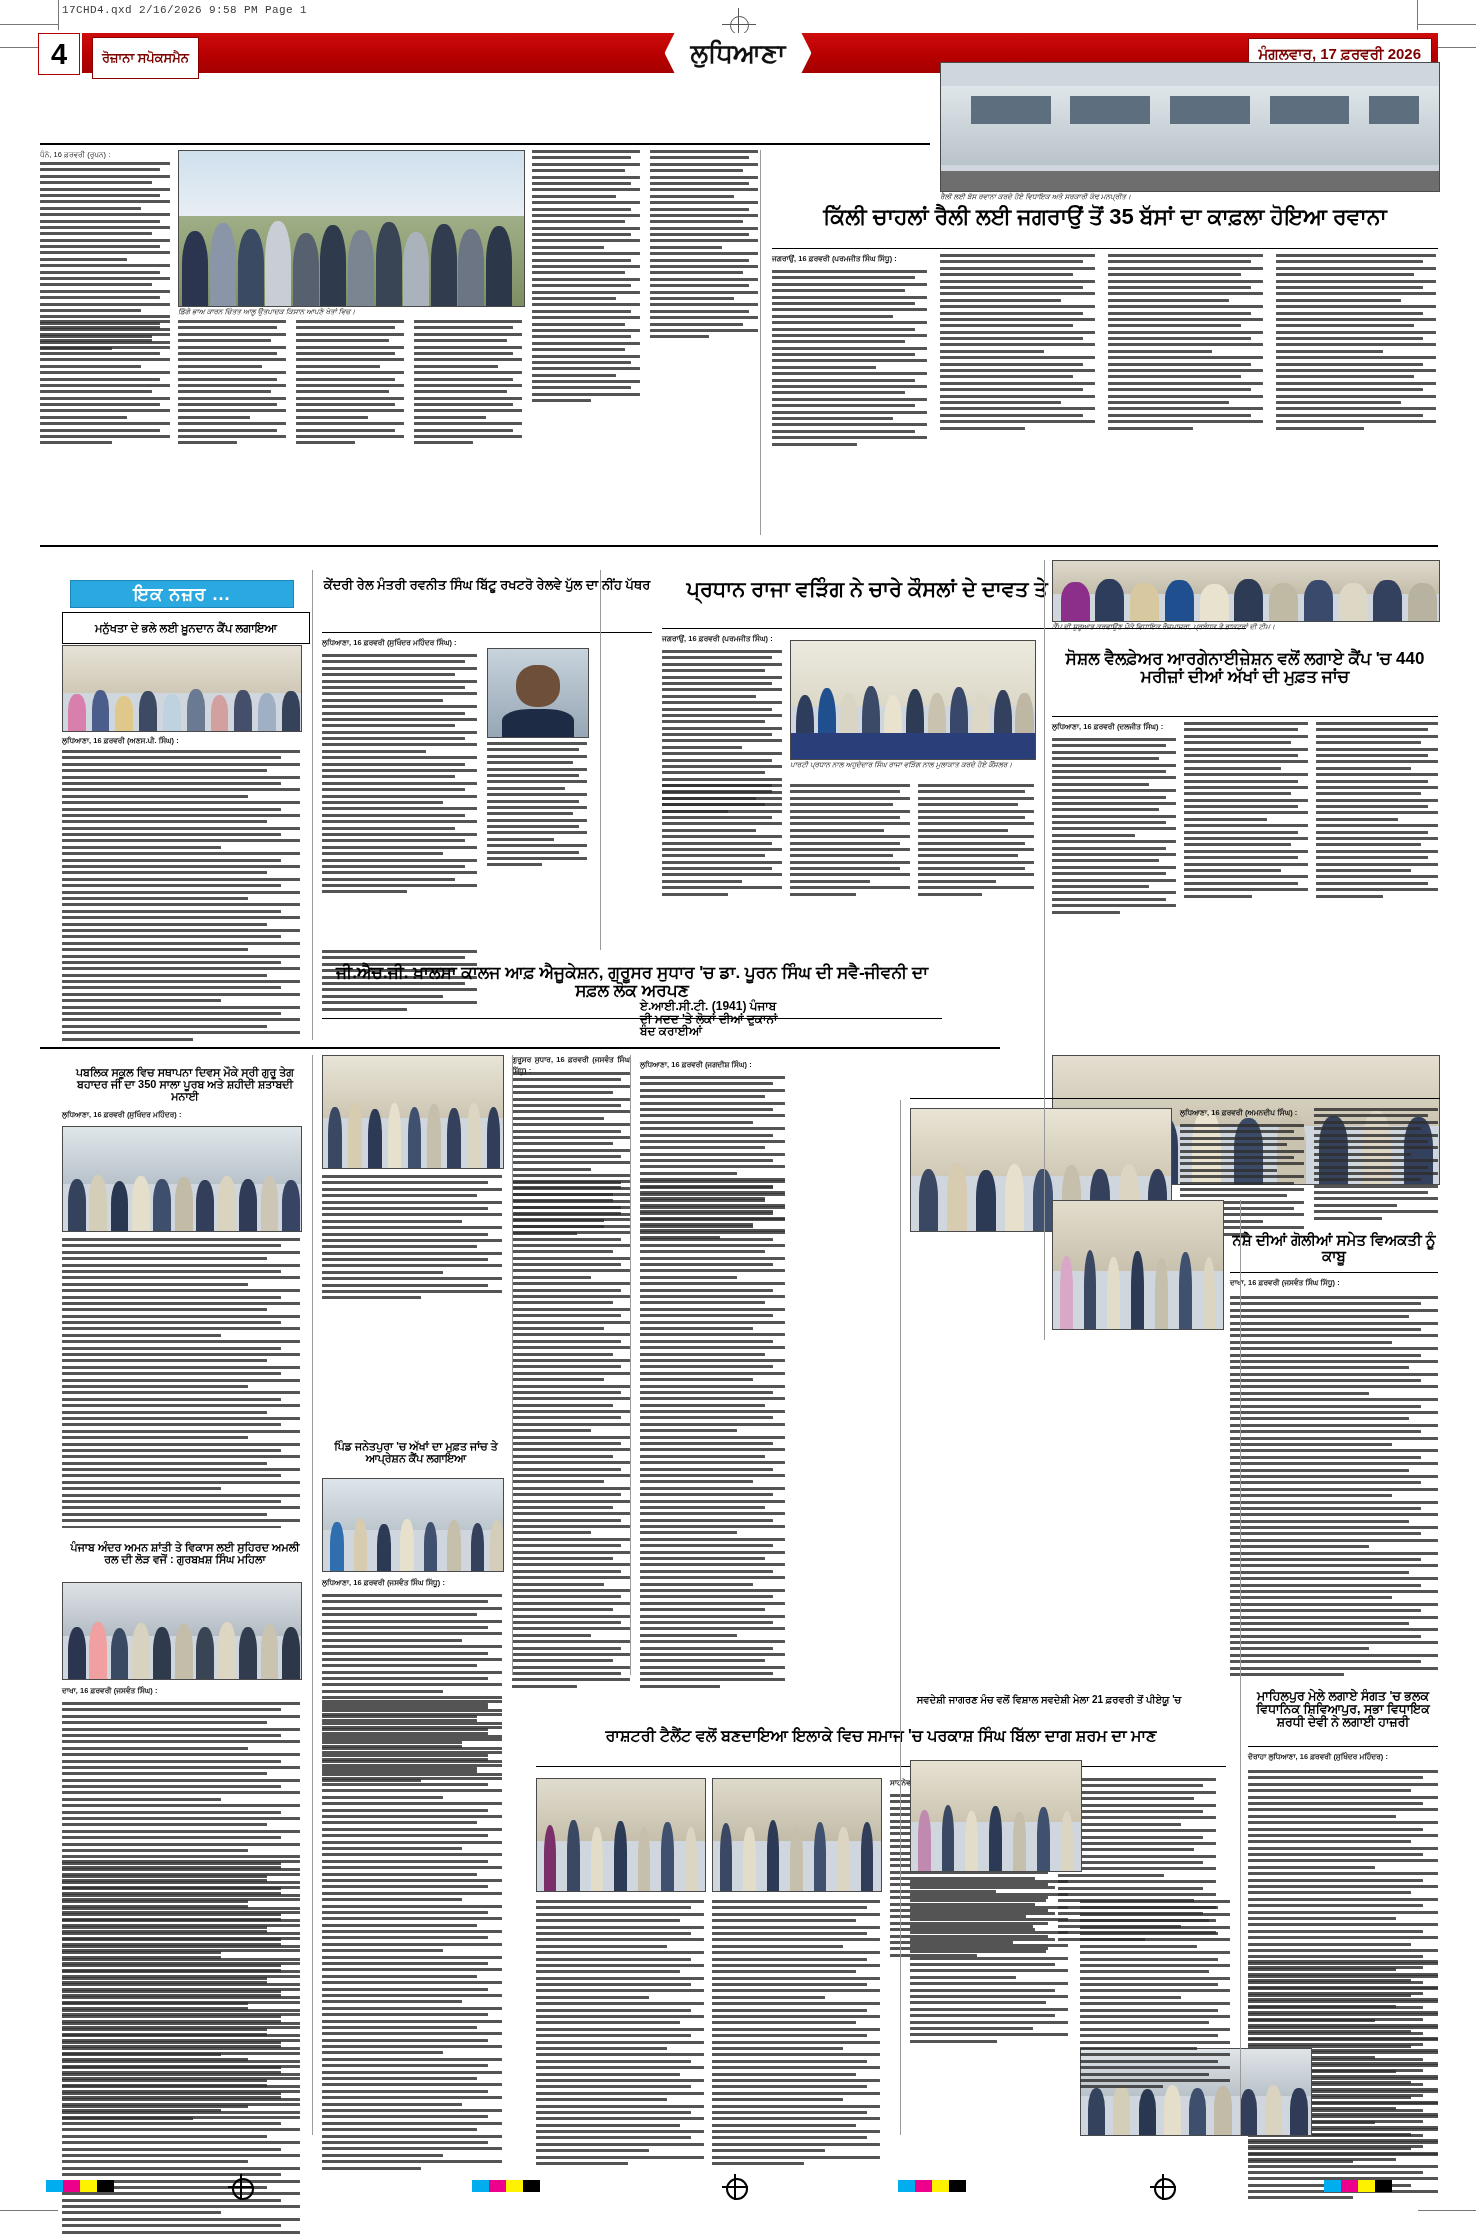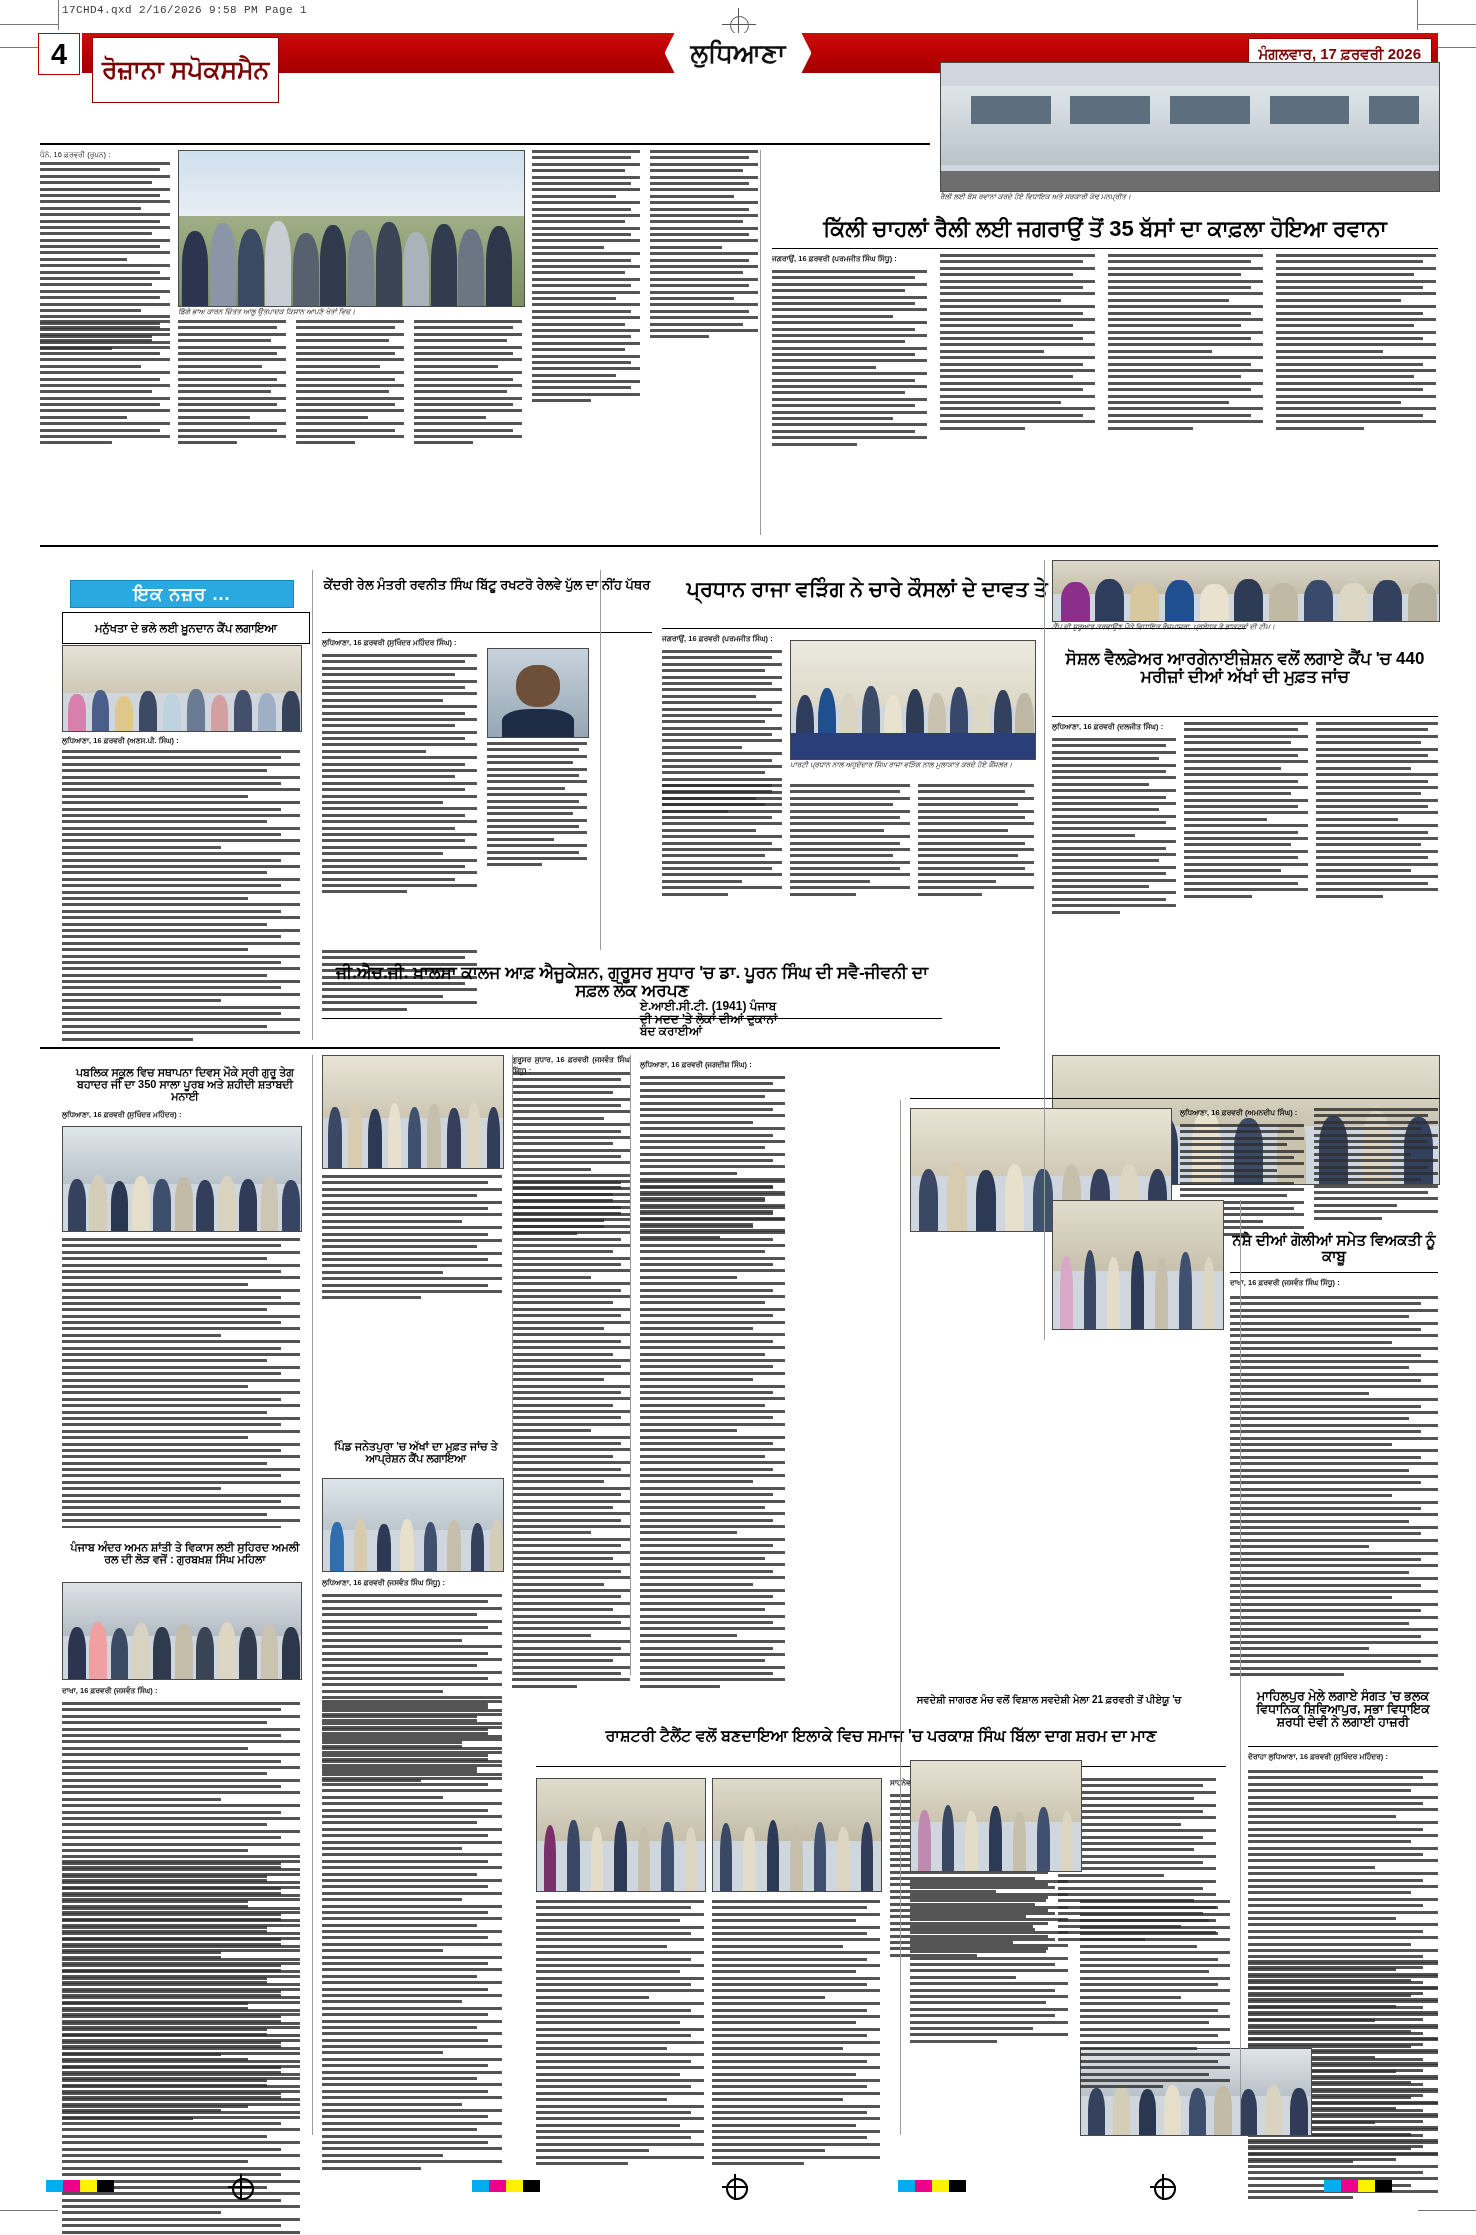--- a/index.html
+++ b/index.html
@@ -18,21 +18,21 @@
 
   .trimline{position:absolute;background:#777;}
 
   
   .masthead{position:absolute;left:38px;top:33px;width:1400px;height:40px;}
   .mh-num{position:absolute;left:0;top:0;width:40px;height:40px;background:#fff;border:1px solid #b40000;
           display:flex;align-items:center;justify-content:center;font-weight:bold;font-size:29px;line-height:1;color:#000;}
   .mh-red{position:absolute;left:44px;top:0;right:0;height:40px;background:#c00000;
           background:linear-gradient(180deg,#cf0c0c 0%,#b80000 55%,#a40000 100%);}
   .mh-brand{position:absolute;left:54px;top:4px;height:32px;background:#fff;border:1px solid #8a0000;
-            padding:16px 9px;display:flex;align-items:center;font-size:25px;font-weight:bold;color:#7c0000;white-space:nowrap;}
+            padding:4px 9px;display:flex;align-items:center;font-size:13px;font-weight:bold;color:#7c0000;white-space:nowrap;}
   .mh-city-wrap{position:absolute;left:50%;top:0;transform:translateX(-50%);height:40px;display:flex;align-items:center;}
   .mh-city{background:#fff;height:40px;padding:0 26px;display:flex;align-items:center;justify-content:center;
            font-size:26px;font-weight:bold;color:#111;white-space:nowrap;
            clip-path:polygon(10px 0,calc(100% - 10px) 0,100% 50%,calc(100% - 10px) 100%,10px 100%,0 50%);}
   .mh-date{position:absolute;right:6px;top:5px;height:30px;background:#fff;border:1px solid #8a0000;padding:0 10px;
            display:flex;align-items:center;font-size:15px;font-weight:bold;color:#7c0000;white-space:nowrap;}
 
   
   .hl-main{position:absolute;left:40px;top:76px;width:890px;font-size:33px;font-weight:bold;line-height:1.02;letter-spacing:-.3px;color:#000;}
   .hl-sub{position:absolute;left:44px;top:122px;width:880px;font-size:16px;font-weight:bold;color:#000;text-align:center;}
@@ -333,21 +333,21 @@
       <i class="sf"></i>
       <i class="s9"></i>
       <i class="sf"></i>
       <i class="s8"></i>
       <i class="sf"></i>
       <i class="s5"></i>
   </div>
 
   <div class="vrule" style="left:760px;top:150px;height:385px;"></div>
 
-  <div class="sechl" style="left:772px;top:205px;width:666px;font-size:22px;margin-top:12px;">ਕਿੱਲੀ ਚਾਹਲਾਂ ਰੈਲੀ ਲਈ ਜਗਰਾਉਂ ਤੋਂ 35 ਬੱਸਾਂ ਦਾ ਕਾਫ਼ਲਾ ਹੋਇਆ ਰਵਾਨਾ</div>
+  <div class="sechl" style="left:772px;top:205px;width:666px;font-size:22px;">ਕਿੱਲੀ ਚਾਹਲਾਂ ਰੈਲੀ ਲਈ ਜਗਰਾਉਂ ਤੋਂ 35 ਬੱਸਾਂ ਦਾ ਕਾਫ਼ਲਾ ਹੋਇਆ ਰਵਾਨਾ</div>
   <div class="rule" style="left:772px;top:248px;width:666px;"></div>
 
   <div class="col" style="left:772px;top:254px;width:155px;font-weight:bold;">ਜਗਰਾਉਂ, 16 ਫ਼ਰਵਰੀ (ਪਰਮਜੀਤ ਸਿੰਘ ਸਿੱਧੂ) :</div>
   <div class="txt" style="left:772px;top:270px;width:155px;">
     <i class="sf"></i>
       <i class="s9"></i>
       <i class="sf"></i>
       <i class="s8"></i>
       <i class="sf"></i>
       <i class="s9"></i>

